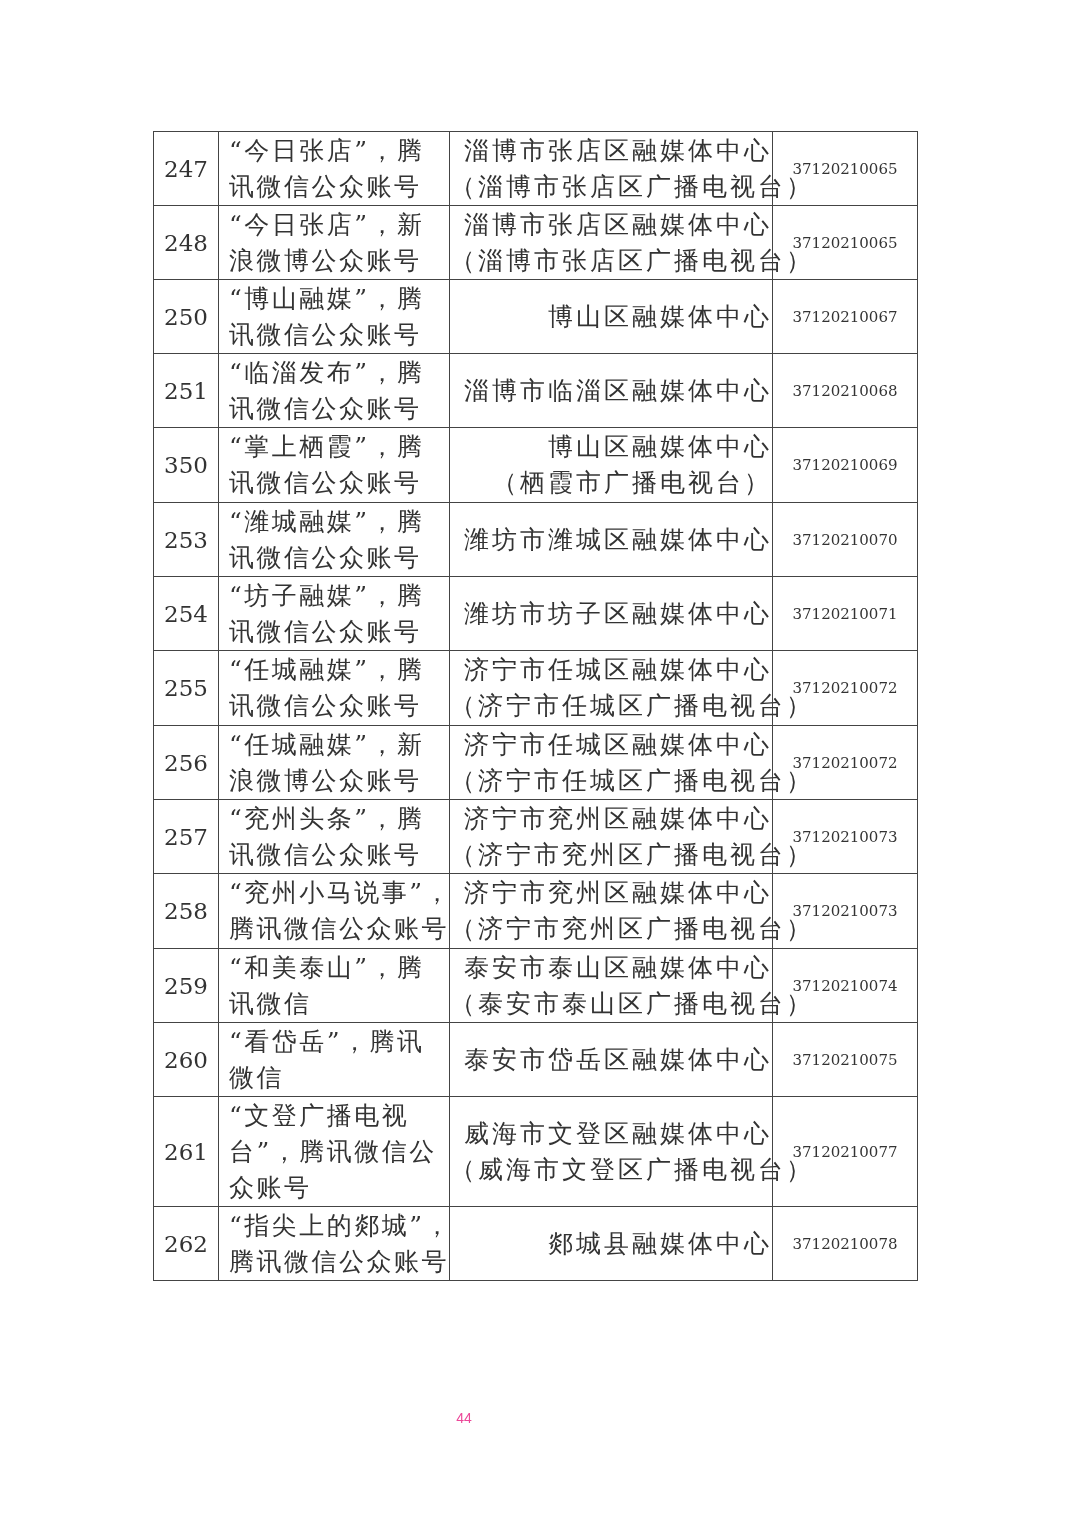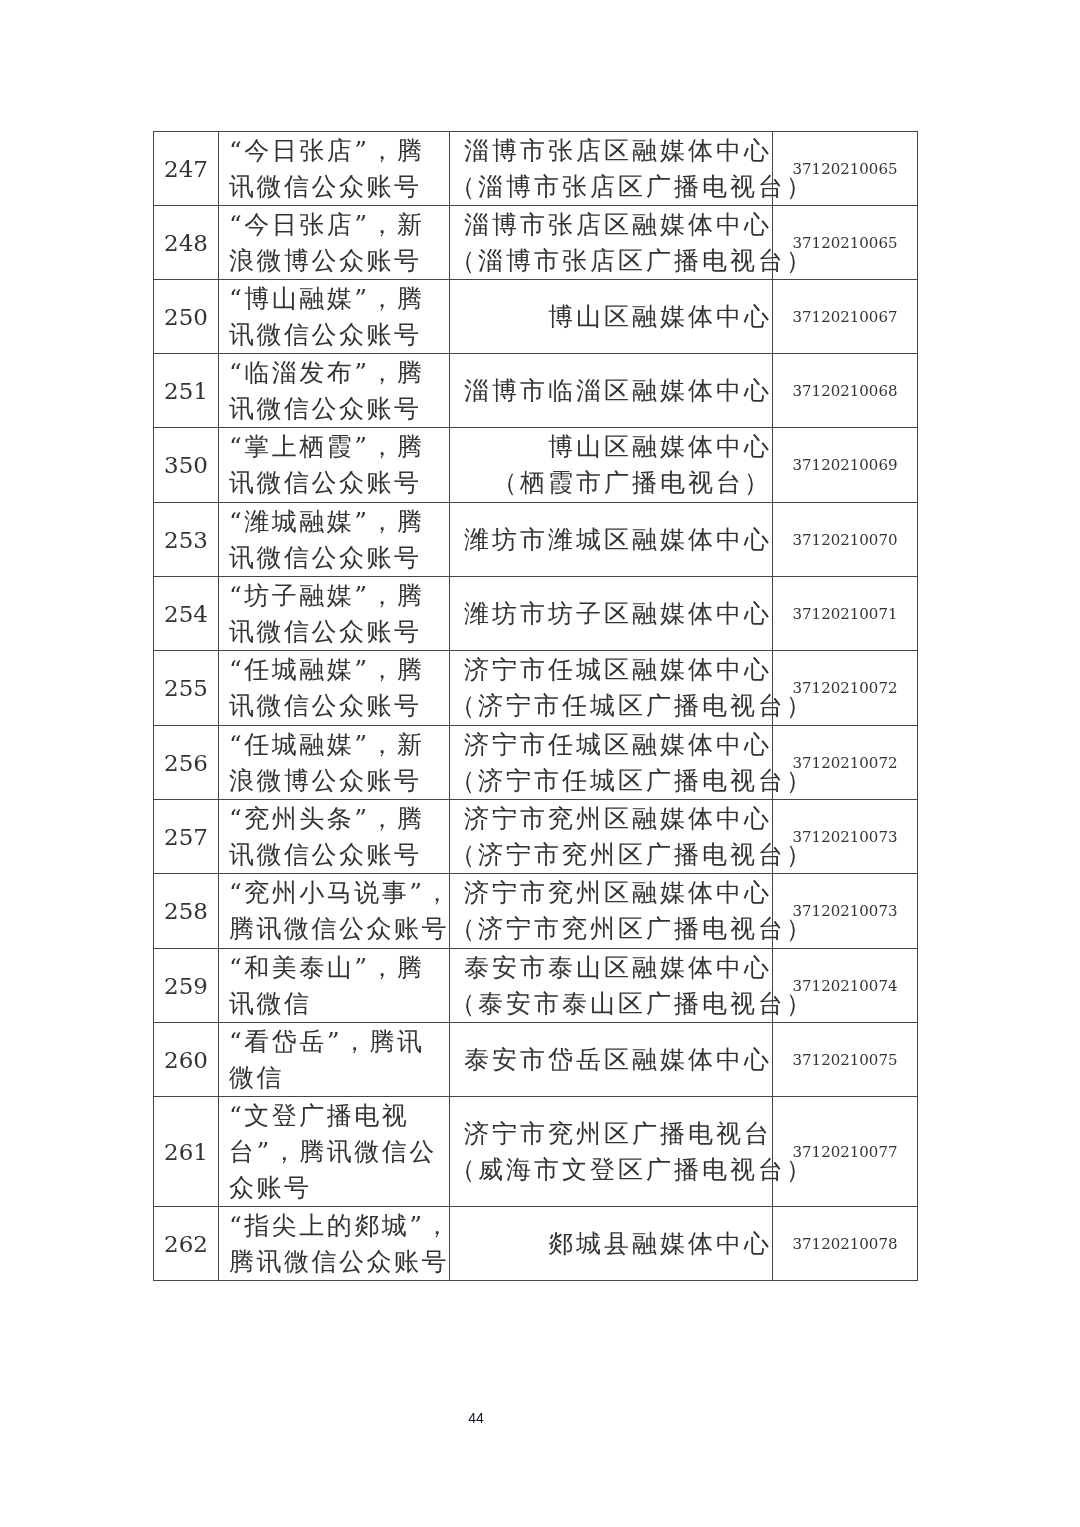--- a/index.html
+++ b/index.html
@@ -7,22 +7,22 @@
          font-family:"DejaVu Serif","Liberation Serif",serif; color:#333; }
   table.reg { position:absolute; left:153px; top:131px; width:765px;
               border-collapse:collapse; table-layout:fixed; }
   table.reg td { border:1.5px solid #444; vertical-align:middle; padding:0; }
   td.c-no { width:64px; text-align:center; font-size:23px; }
   td.c-acct { width:214px; text-align:left; padding-left:10px !important; padding-right:6px !important;
               font-size:25px; letter-spacing:2.5px; line-height:36px; }
   td.c-org { width:322px; text-align:right; font-size:25px; letter-spacing:3px; line-height:36px; }
   td.c-code { text-align:center; font-size:15px; }
   .line { display:block; white-space:nowrap; }
-  .page-num { position:absolute; left:12px; width:928px; top:1410px; text-align:center;
-              font-family:"Liberation Sans",sans-serif; font-size:14px; color:#0f172a; }
+  .page-num { position:absolute; left:0; width:928px; top:1410px; text-align:center;
+              font-family:"Liberation Sans",sans-serif; font-size:14px; color:#ec4899; }
 </style>
 </head>
 <body>
 
 <table class="reg">
   <tbody id="tbody">
       <tr style="height: 74px;">
         <td class="c-no">247</td>
         <td class="c-acct">
           <span class="line">“今日张店”，腾</span>
@@ -174,21 +174,21 @@
         <td class="c-code">37120210075</td>
       </tr>
       <tr style="height: 110px;">
         <td class="c-no">261</td>
         <td class="c-acct">
           <span class="line">“文登广播电视</span>
           <span class="line">台”，腾讯微信公</span>
           <span class="line">众账号</span>
         </td>
         <td class="c-org">
-          <span class="line">济宁市兖州区广播电视台</span>
+          <span class="line">威海市文登区融媒体中心</span>
           <span class="line">（威海市文登区广播电视台）</span>
         </td>
         <td class="c-code">37120210077</td>
       </tr>
       <tr style="height: 74px;">
         <td class="c-no">262</td>
         <td class="c-acct">
           <span class="line">“指尖上的郯城”，</span>
           <span class="line">腾讯微信公众账号</span>
         </td>

